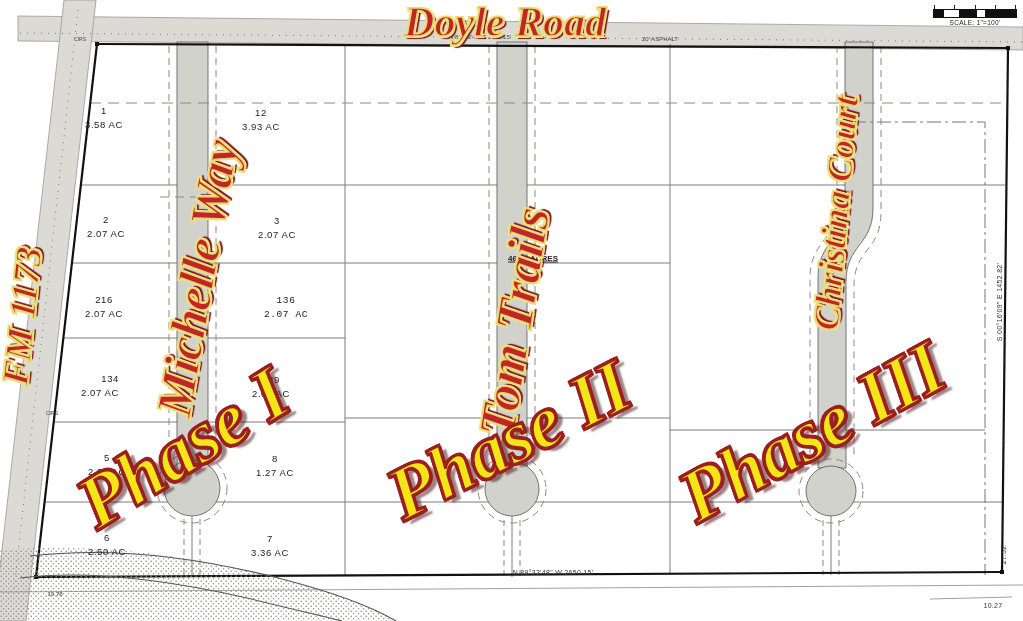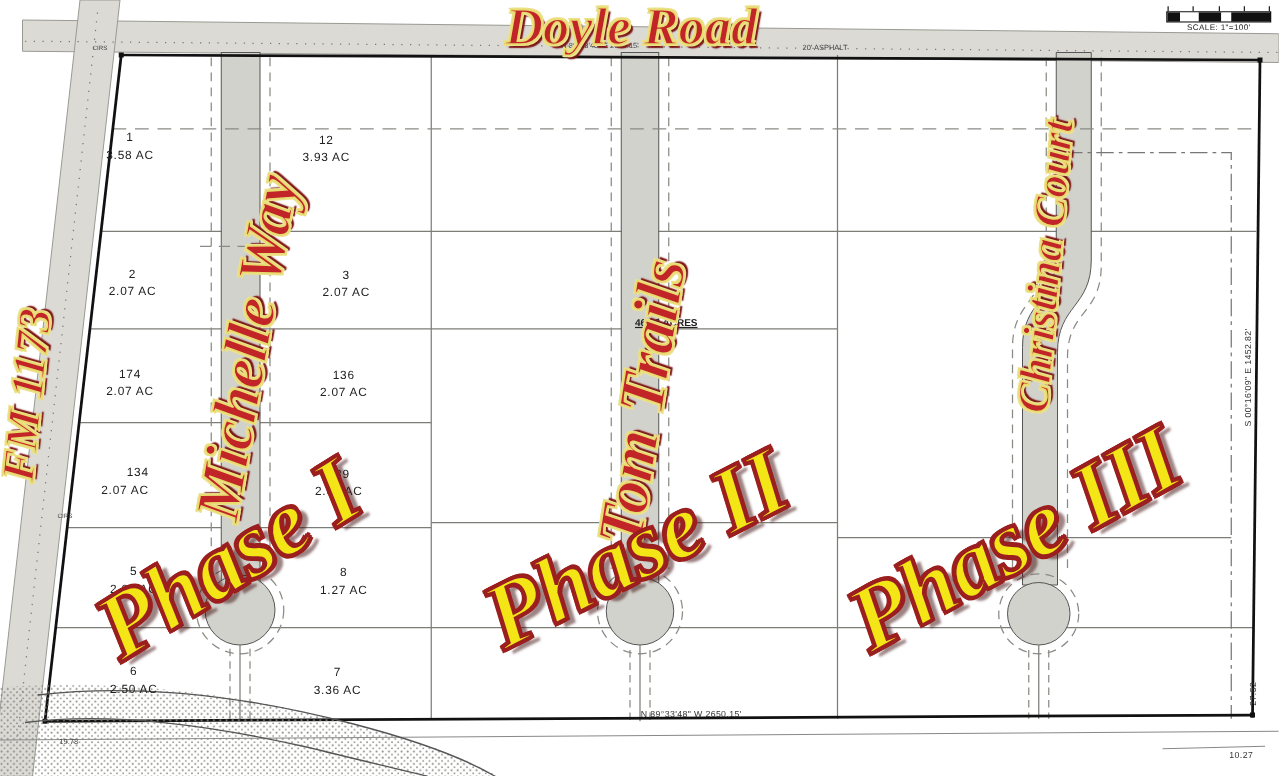--- a/index.html
+++ b/index.html
@@ -146,24 +146,24 @@
       </div>
       <div class="lot" style="left: 106px; top: 227px;">
         <div>2</div>
         <div>2.07 AC</div>
       </div>
       <div class="lot" style="left: 277px; top: 228px;">
         <div>3</div>
         <div>2.07 AC</div>
       </div>
       <div class="lot" style="left: 104px; top: 307px;">
-        <div>174</div>
-        <div>2.07 AC</div>
-      </div>
-      <div class="lot" style="left: 275px; top: 308px;">
+        <div>216</div>
+        <div>2.07 AC</div>
+      </div>
+      <div class="lot" style="left: 286px; top: 308px; font-family: Liberation Mono, monospace;">
         <div>136</div>
         <div>2.07 AC</div>
       </div>
       <div class="lot" style="left: 100px; top: 386px; text-align: right;">
         <div>134</div>
         <div>2.07 AC</div>
       </div>
       <div class="lot" style="left: 271px; top: 387px;">
         <div>239</div>
         <div>2.07 AC</div>

